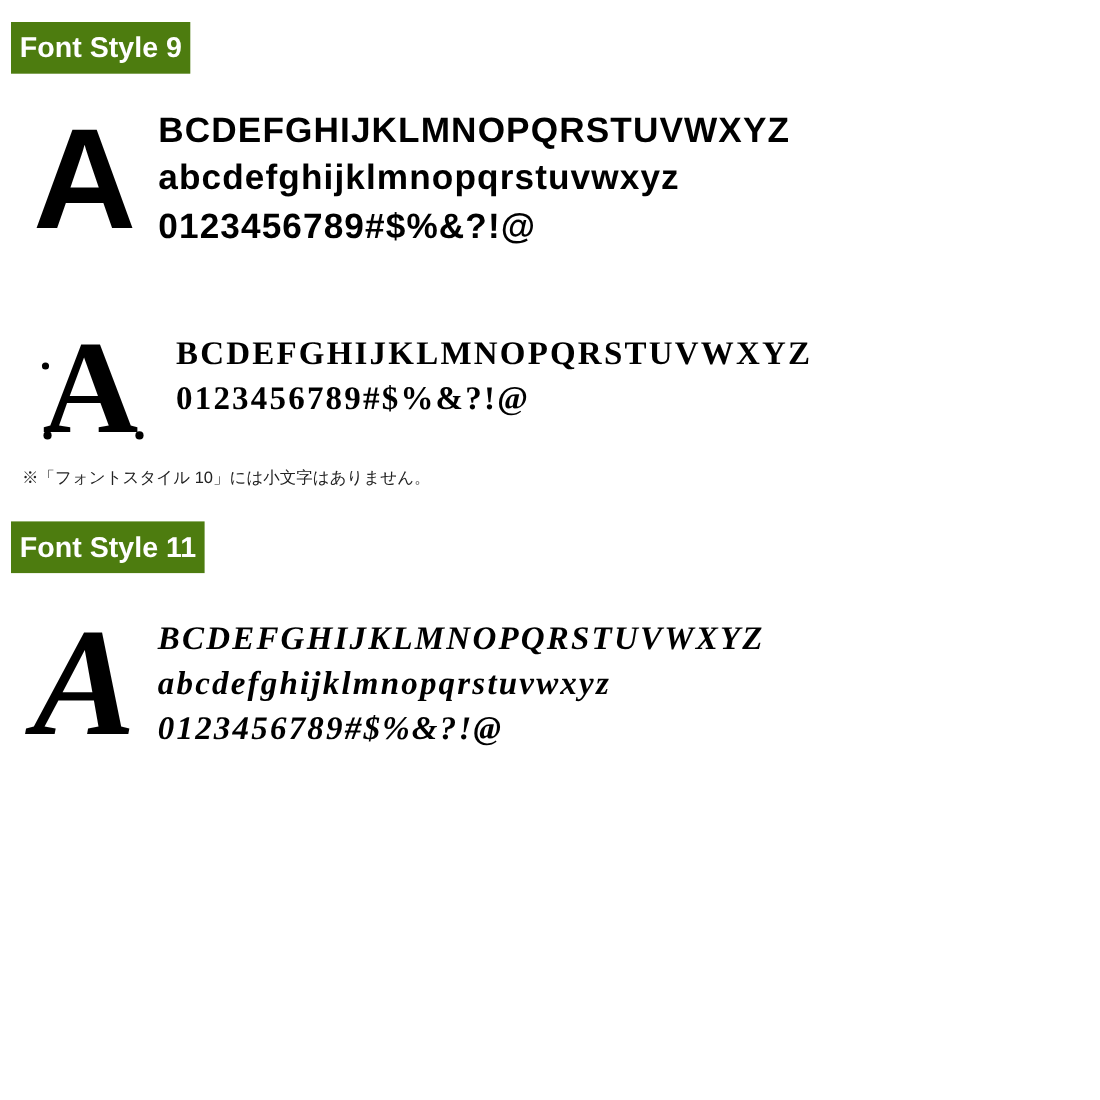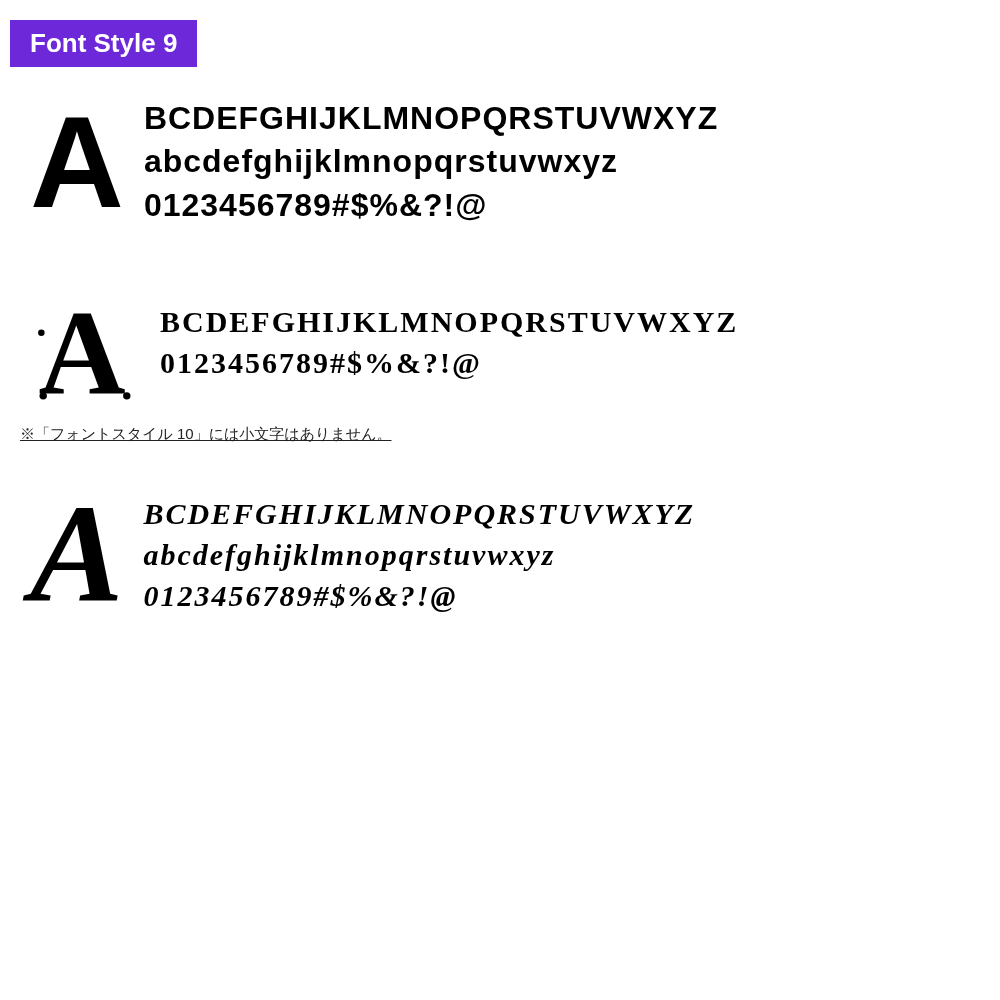--- a/index.html
+++ b/index.html
@@ -15,25 +15,25 @@
       font-family: sans-serif;
       padding: 20px 10px;
     }
 
     .section {
       margin-bottom: 30px;
     }
 
     .section-header {
       display: inline-block;
-      background: #6d28d9;
+      background: #4d7c0f;
       color: #ffffff;
       font-size: 26px;
       font-weight: 800;
-      padding: 8px 20px;
+      padding: 8px 8px;
       margin-bottom: 20px;
       font-family: Arial, sans-serif;
     }
 
     .font-demo {
       display: flex;
       align-items: center;
       gap: 20px;
       padding: 10px 10px 10px 20px;
     }
@@ -80,21 +80,20 @@
       letter-spacing: 2px;
       text-transform: uppercase;
     }
 
     .note {
       font-size: 15px;
       color: #222;
       margin-top: 8px;
       margin-left: 10px;
       font-family: sans-serif;
-      text-decoration: underline;
     }
 
     
     .style11 .big-letter {
       font-size: 140px;
       font-family: 'Georgia', 'Times New Roman', serif;
       font-weight: 900;
       font-style: italic;
       color: #000;
     }
@@ -142,20 +141,21 @@
     </svg>
     <div class="charset-lines">
       <div class="charset-line">BCDEFGHIJKLMNOPQRSTUVWXYZ</div>
       <div class="charset-line">0123456789#$%&amp;?!@</div>
     </div>
   </div>
   <div class="note">※「フォントスタイル 10」には小文字はありません。</div>
 </div>
 
 <div class="section">
+  <div class="section-header">Font Style 11</div>
   <div class="font-demo style11">
     <div class="big-letter">A</div>
     <div class="charset-lines">
       <div class="charset-line">BCDEFGHIJKLMNOPQRSTUVWXYZ</div>
       <div class="charset-line">abcdefghijklmnopqrstuvwxyz</div>
       <div class="charset-line">0123456789#$%&amp;?!@</div>
     </div>
   </div>
 </div>
 

